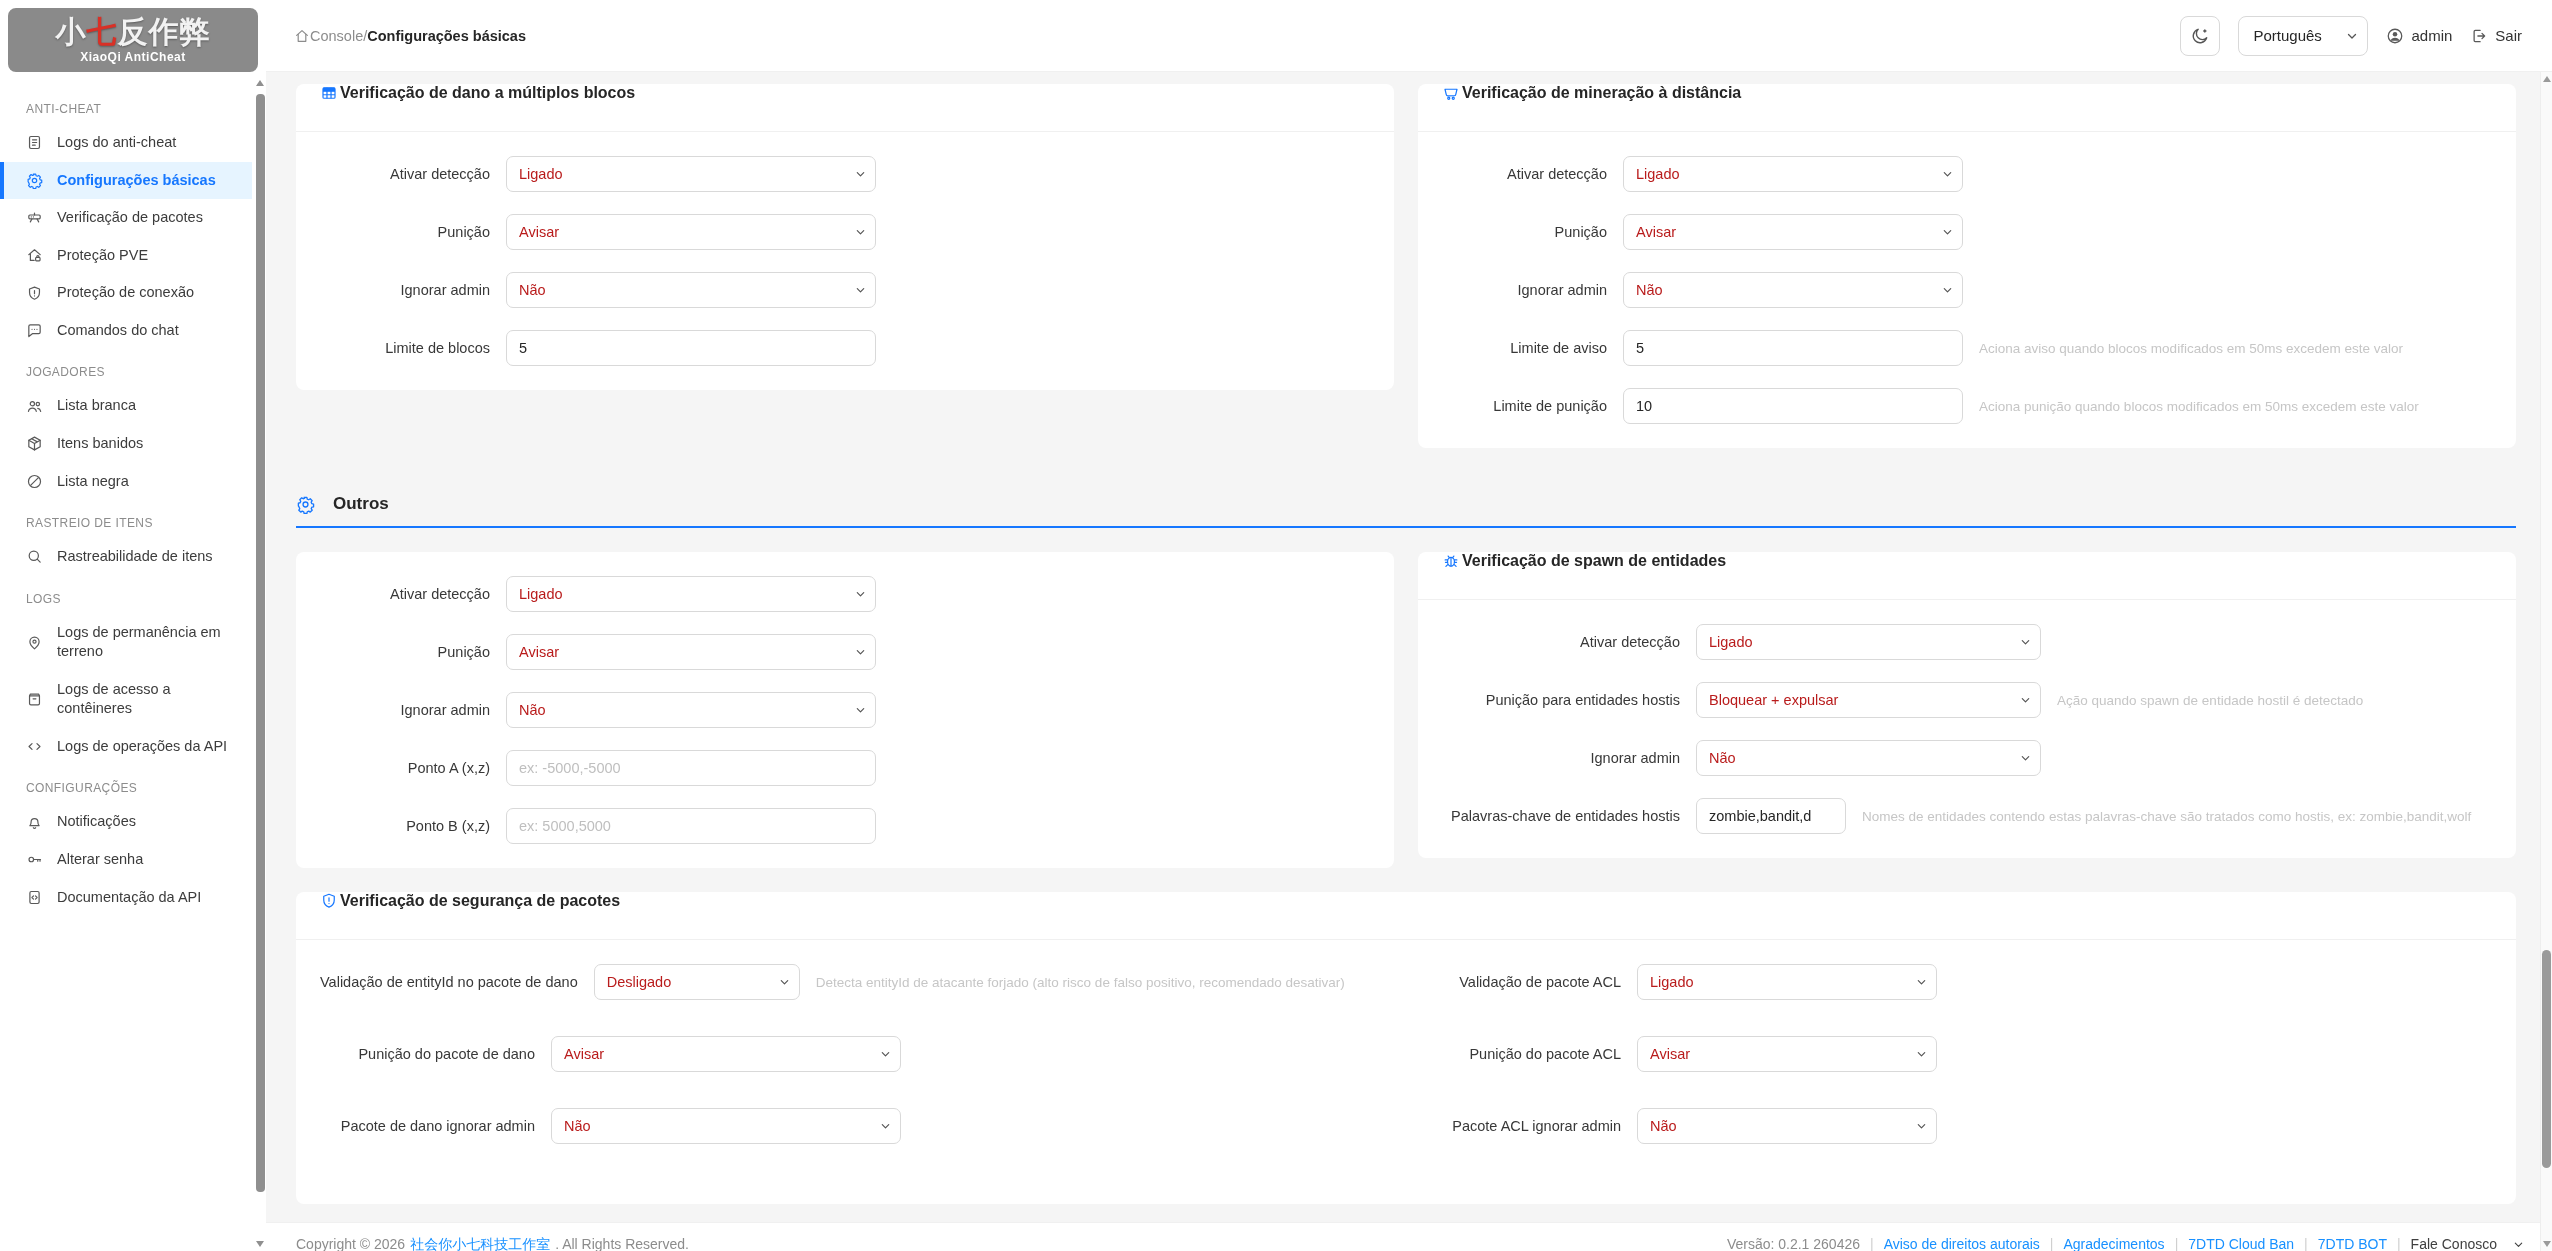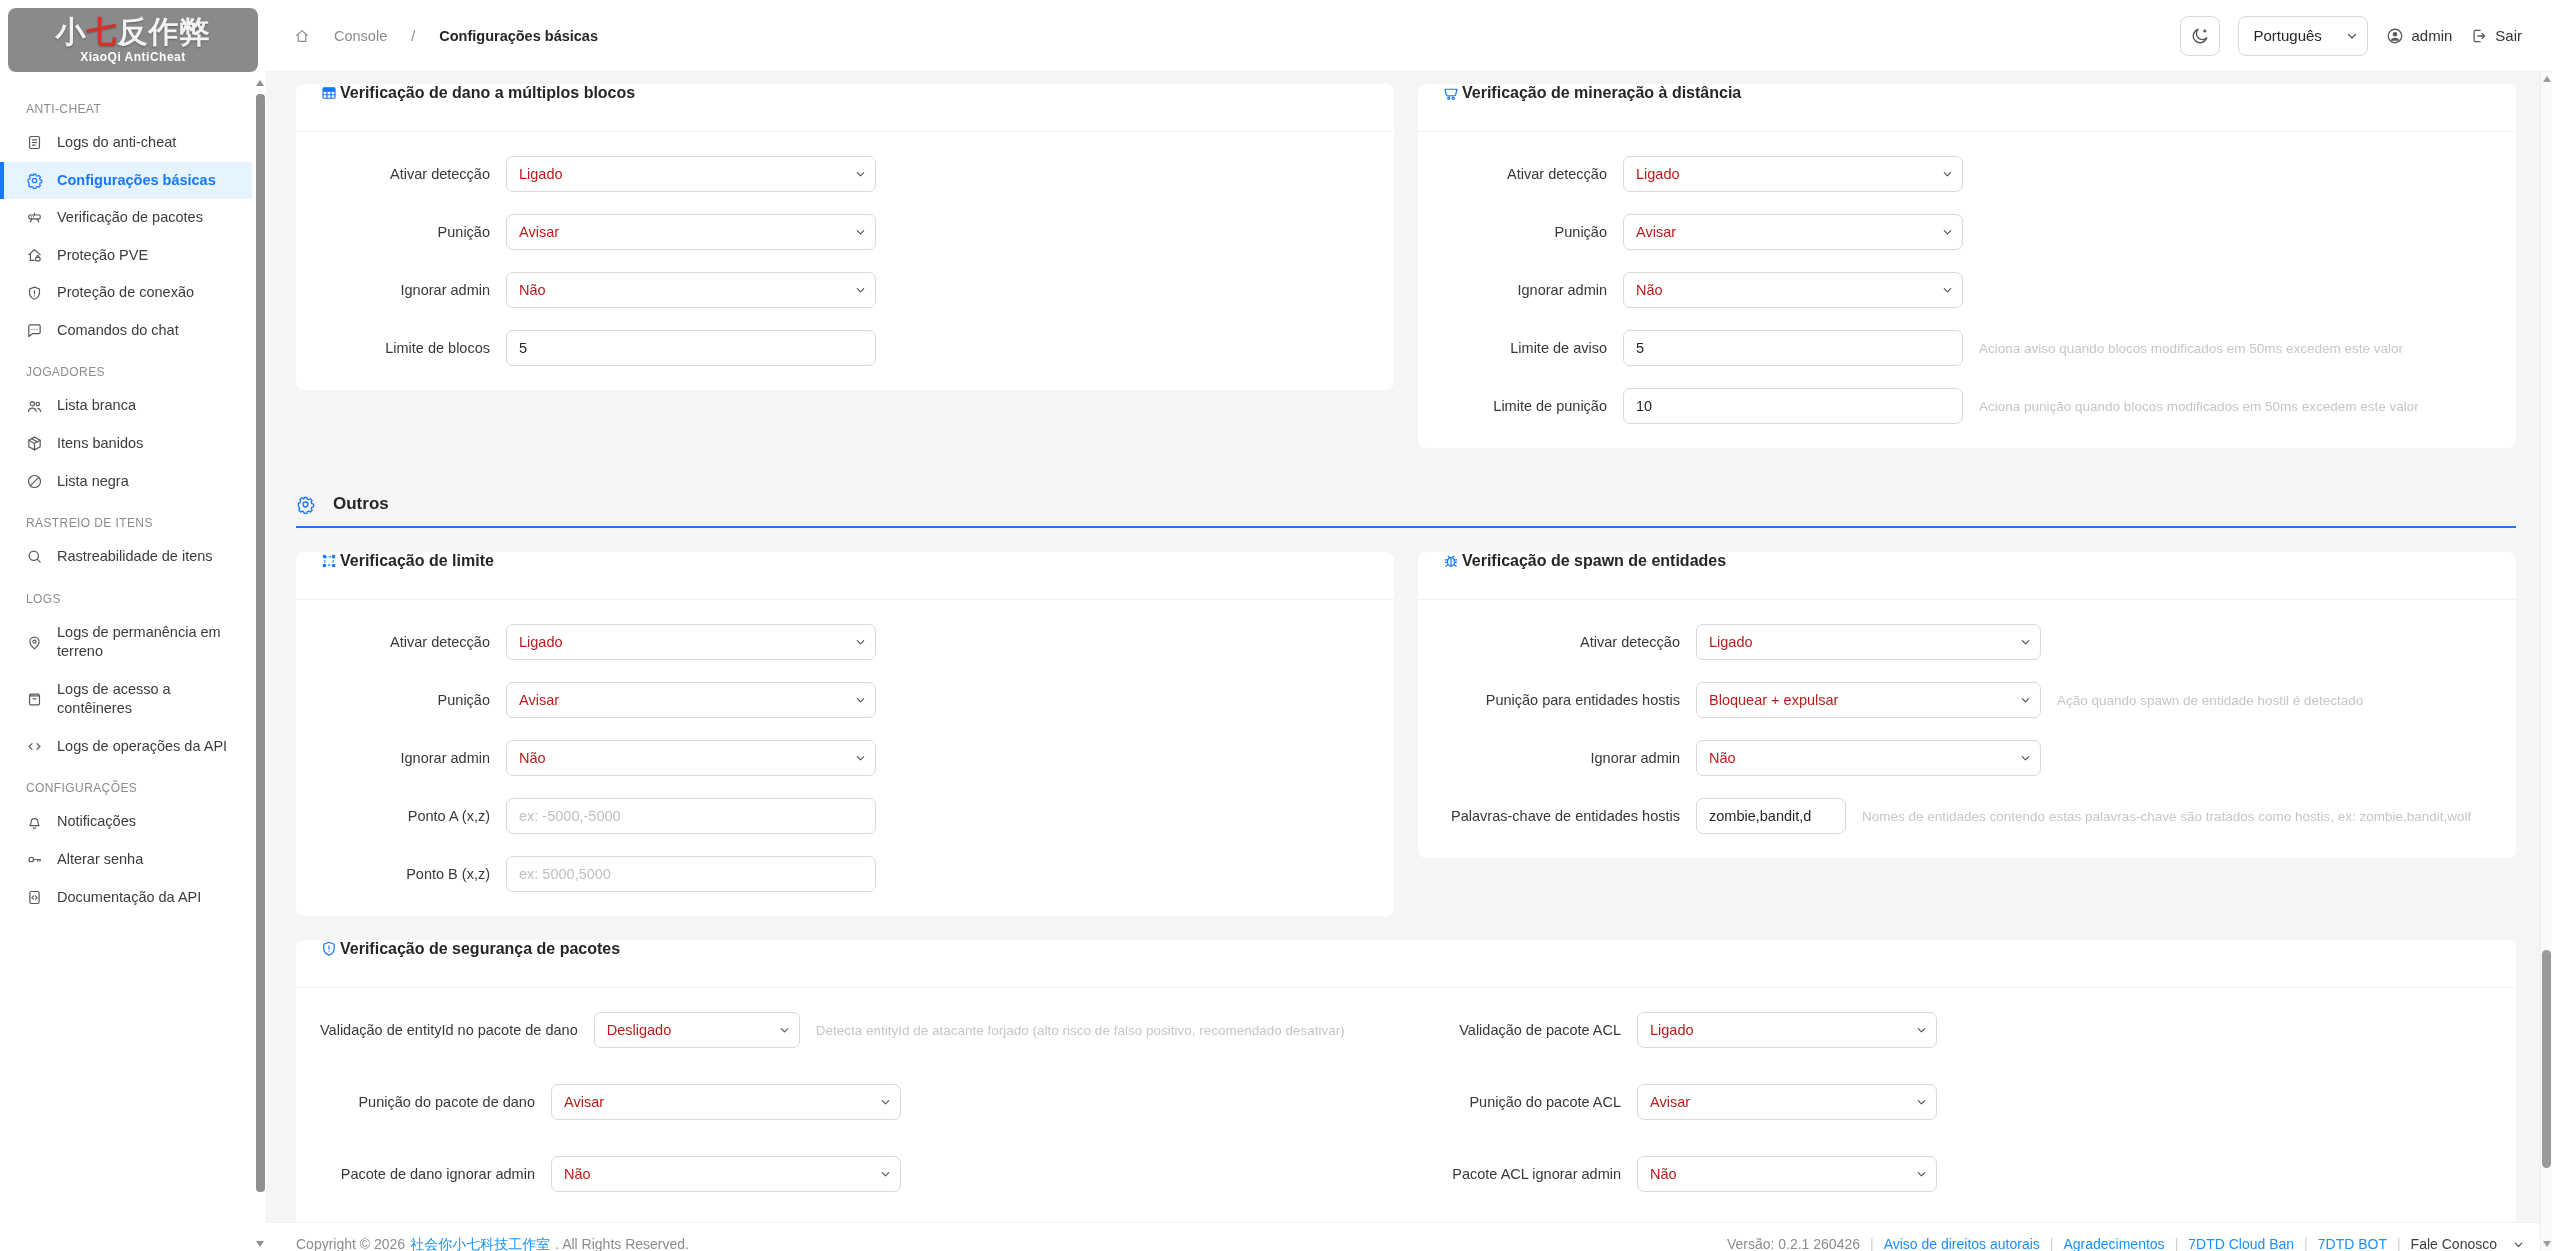--- a/index.html
+++ b/index.html
@@ -20,21 +20,21 @@
   .mitem.active { background:#e6f4ff; border-left-color:#1677ff; color:#1677ff; font-weight:bold; }
   .mitem.active .ic { color:#1677ff; }
   .side-scroll { position:absolute; right:1px; top:78px; bottom:2px; width:9px; }
   .side-scroll .thumb { position:absolute; top:16px; left:0; width:9px; height:1098px; background:#8f8f8f; border-radius:4px; }
   .tri-up   { width:0;height:0;border-left:4px solid transparent;border-right:4px solid transparent;border-bottom:6px solid #8f8f8f; position:absolute; top:2px; left:0; }
   .tri-down { width:0;height:0;border-left:4px solid transparent;border-right:4px solid transparent;border-top:6px solid #8f8f8f; position:absolute; bottom:2px; left:0; }
 
   
   .main { flex:1; position:relative; height:100%; }
   .topbar { height:72px; background:#fff; border-bottom:1px solid #f0f0f0; display:flex; align-items:center; justify-content:space-between; padding:0 30px 0 28px; }
-  .crumb { display:flex; align-items:center; gap:24px; font-size:14.5px; color:#8c8c8c; }
+  .crumb { display:flex; align-items:center; gap:0; font-size:14.5px; color:#8c8c8c; }
   .crumb .ic { width:16px; height:16px; color:#8c8c8c; }
   .crumb .cur { color:#262626; font-weight:bold; }
   .top-right { display:flex; gap:18px; }
   .icon-btn { width:40px; height:40px; border:1px solid #d9d9d9; border-radius:8px; background:#fff; display:flex; align-items:center; justify-content:center; color:#555; cursor:pointer; }
   .lang-wrap { position:relative; }
   .lang-select { height:40px; width:130px; border:1px solid #d9d9d9; border-radius:8px; background:#fff; appearance:none; -webkit-appearance:none; padding:0 30px 0 14px; font-size:15px; color:#262626; font-family:inherit; }
   .chev { position:absolute; right:10px; top:50%; transform:translateY(-50%); pointer-events:none; color:#555; }
   .user-chip, .logout-chip { display:flex; align-items:center; gap:7px; font-size:15px; color:#333; cursor:pointer; }
   .user-chip .ic, .logout-chip .ic { width:18px; height:18px; color:#595959; }
 
@@ -420,32 +420,20 @@
               <circle cx="12" cy="12" r="3.1"></circle>
             </svg>
           </span>
         <span>Outros</span>
       </div>
       <div class="section-rule"></div>
     </div>
 
     <div class="row2">
       <section class="card c3">
-        <div class="card-h">
-          <span class="ic">
-              <svg viewBox="0 0 24 24" fill="none" stroke="currentColor" stroke-width="1.6">
-                <rect x="6.5" y="6.5" width="11" height="11" stroke-dasharray="3 2.2"></rect>
-                <rect x="3.8" y="3.8" width="4" height="4" fill="currentColor" stroke="none"></rect>
-                <rect x="16.2" y="3.8" width="4" height="4" fill="currentColor" stroke="none"></rect>
-                <rect x="3.8" y="16.2" width="4" height="4" fill="currentColor" stroke="none"></rect>
-                <rect x="16.2" y="16.2" width="4" height="4" fill="currentColor" stroke="none"></rect>
-              </svg>
-            </span>
-          <span>Verificação de limite</span>
-        </div>
         <div class="card-b">
           <div class="frow">
             <label>Ativar detecção</label>
             <span class="fw"><select class="ctl"><option>Ligado</option></select><span class="chev">
                   <svg width="11" height="11" viewBox="0 0 24 24" fill="none" stroke="currentColor" stroke-width="2.6" stroke-linecap="round" stroke-linejoin="round">
                     <path d="M5 9l7 7 7-7"></path>
                   </svg>
                 </span></span>
           </div>
           <div class="frow">

